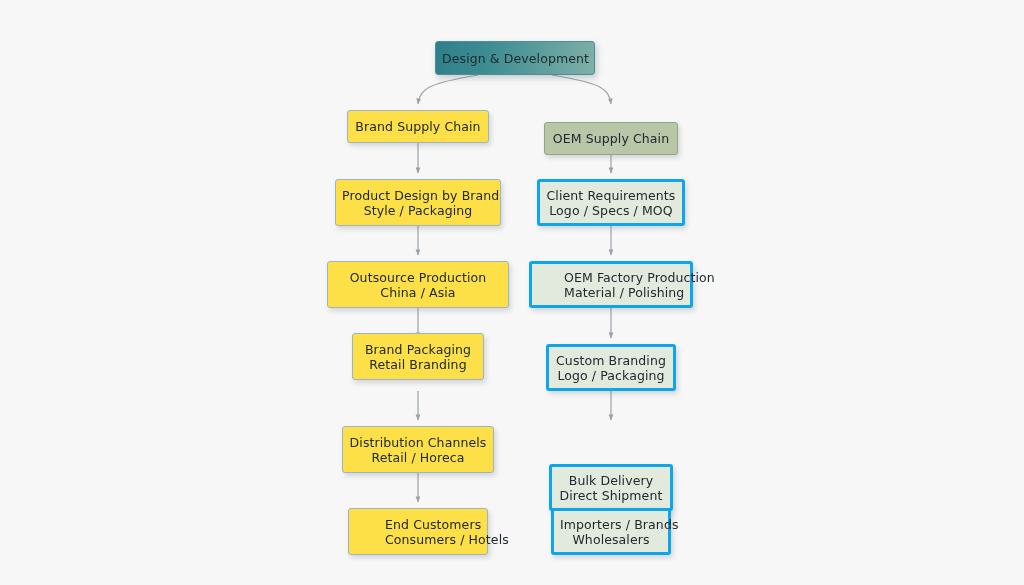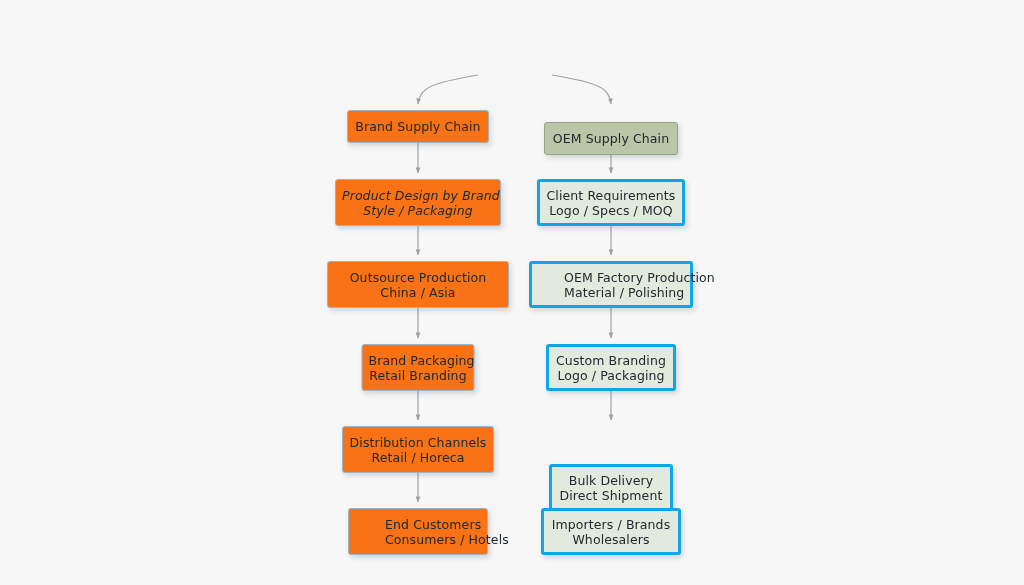--- a/index.html
+++ b/index.html
@@ -53,21 +53,21 @@
     white-space: nowrap;
   }
   .node-root {
     background: linear-gradient(100deg, #2f7f8c 0%, #3f8d93 35%, #7fb0a6 100%);
     border: 1px solid #4a8f96;
     color: #1d2b30;
     font-size: 12.5px;
     box-shadow: 2px 3px 6px rgba(100,115,125,0.33);
   }
   .node-blue {
-    background: #f97316;
+    background: #fde047;
     border: 1px solid #9db4c8;
     justify-content: center;
   }
   .node-green-head {
     background: #b9c6a8;
     border: 1px solid #94a484;
     margin-top: 12px;
   }
   .node-green {
     background: #e2eade;
@@ -95,42 +95,47 @@
     <line x1="418" y1="391" x2="418" y2="420" stroke="#9aa2a8" stroke-width="1.2" marker-end="url(#arrowhead)"></line>
     <line x1="418" y1="473" x2="418" y2="502" stroke="#9aa2a8" stroke-width="1.2" marker-end="url(#arrowhead)"></line>
 
     <line x1="611" y1="143" x2="611" y2="173" stroke="#9aa2a8" stroke-width="1.2" marker-end="url(#arrowhead)"></line>
     <line x1="611" y1="226" x2="611" y2="255" stroke="#9aa2a8" stroke-width="1.2" marker-end="url(#arrowhead)"></line>
     <line x1="611" y1="308" x2="611" y2="338" stroke="#9aa2a8" stroke-width="1.2" marker-end="url(#arrowhead)"></line>
     <line x1="611" y1="391" x2="611" y2="420" stroke="#9aa2a8" stroke-width="1.2" marker-end="url(#arrowhead)"></line>
     <line x1="611" y1="473" x2="611" y2="502" stroke="#9aa2a8" stroke-width="1.2" marker-end="url(#arrowhead)"></line>
   </svg>
 
+  <div class="node node-root" style="left: 515px; top: 41px; width: 160px; height: 34px;">
+    <span class="lines">
+      <span class="l1">Design &amp; Development</span>
+    </span>
+  </div>
 
   <div class="node node-blue" style="left: 418px; top: 110px; width: 142px; height: 33px;">
     <span class="lines">
       <span class="l1">Brand Supply Chain</span>
     </span>
   </div>
 
-  <div class="node node-blue" style="left: 418px; top: 179px; width: 166px; height: 47px; font-style: italic;">
+  <div class="node node-blue" style="left: 418px; top: 179px; width: 166px; height: 47px;">
     <span class="lines">
       <span class="l1">Product Design by Brand</span>
       <span class="l2">Style / Packaging</span>
     </span>
   </div>
 
   <div class="node node-blue" style="left: 418px; top: 261px; width: 182px; height: 47px;">
     <span class="lines">
       <span class="l1">Outsource Production</span>
       <span class="l2">China / Asia</span>
     </span>
   </div>
 
-  <div class="node node-blue" style="left: 418px; top: 344px; width: 113px; height: 47px;">
+  <div class="node node-blue" style="left: 418px; top: 333px; width: 132px; height: 47px;">
     <span class="lines">
       <span class="l1">Brand Packaging</span>
       <span class="l2">Retail Branding</span>
     </span>
   </div>
 
   <div class="node node-blue" style="left: 418px; top: 426px; width: 152px; height: 47px;">
     <span class="lines">
       <span class="l1">Distribution Channels</span>
       <span class="l2">Retail / Horeca</span>
@@ -171,20 +176,20 @@
     </span>
   </div>
 
   <div class="node node-green" style="left: 611px; top: 426px; width: 124px; height: 47px; margin-top: 38px;">
     <span class="lines">
       <span class="l1">Bulk Delivery</span>
       <span class="l2">Direct Shipment</span>
     </span>
   </div>
 
-  <div class="node node-green" style="left: 611px; top: 508px; width: 140px; height: 47px;">
+  <div class="node node-green" style="left: 611px; top: 508px; width: 120px; height: 47px;">
     <span class="lines">
       <span class="l1">Importers / Brands</span>
       <span class="l2">Wholesalers</span>
     </span>
   </div>
 
 </div>
 
 </body></html>

